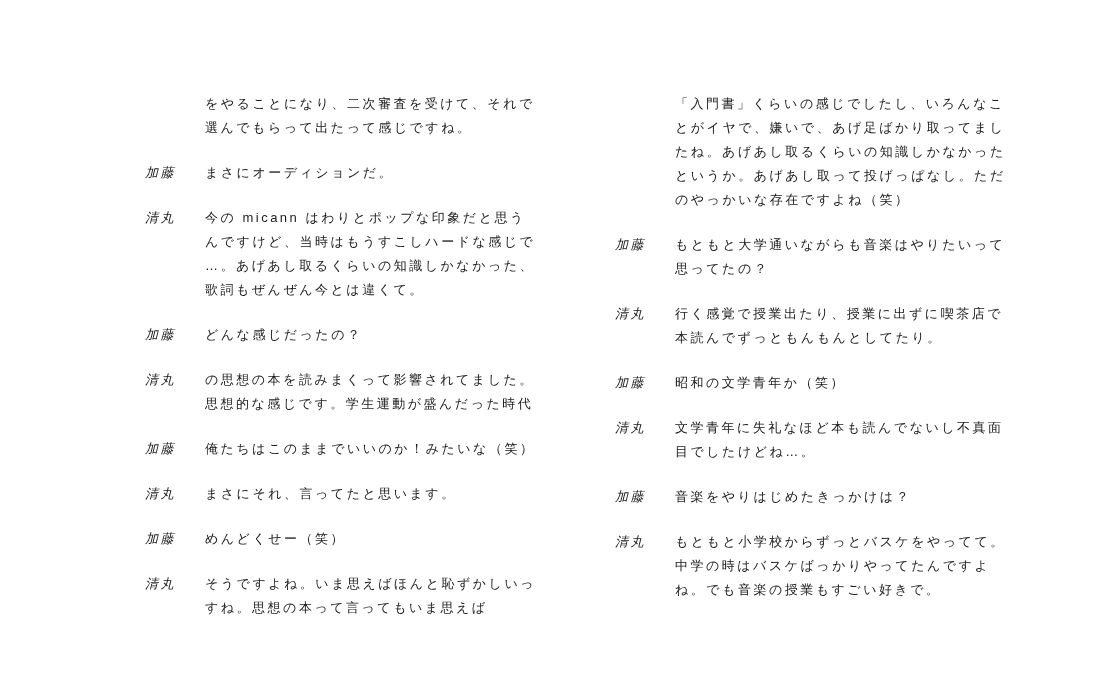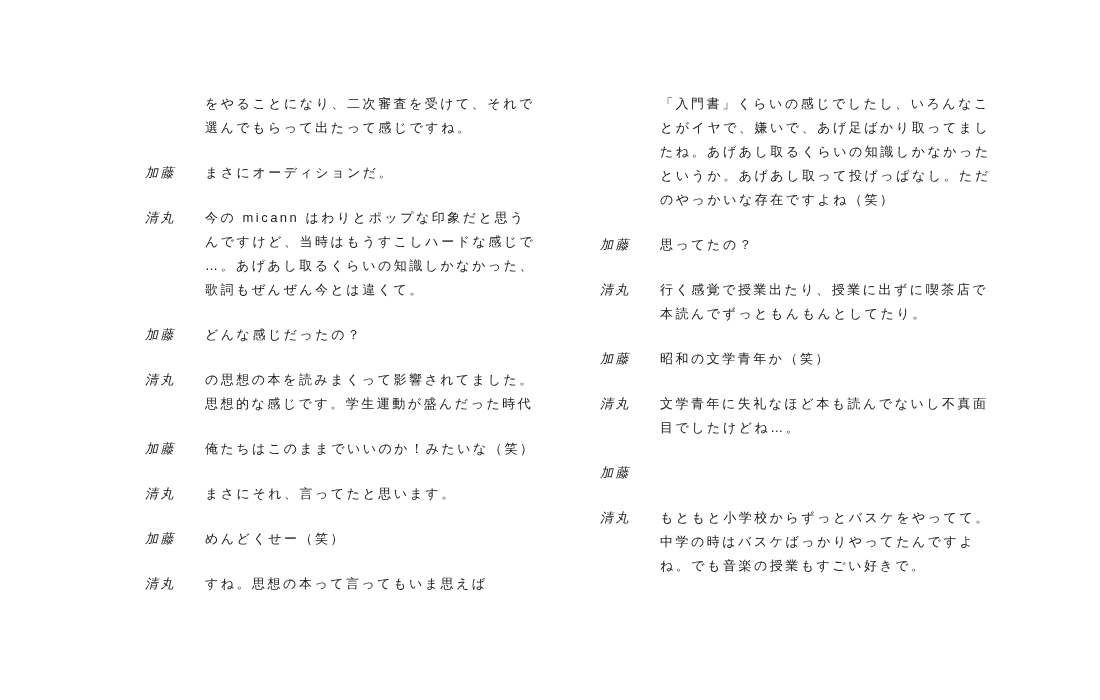--- a/index.html
+++ b/index.html
@@ -24,21 +24,21 @@
   }
   .columns {
     display: flex;
     padding-top: 92px;
   }
   .column {
     width: 455px;
     flex: 0 0 auto;
   }
   .column.left  { margin-left: 145px; }
-  .column.right { margin-left: 0px; }
+  .column.right { margin-left: 15px; }
   .entry {
     display: flex;
     align-items: flex-start;
     margin-bottom: 21px;
   }
   .speaker {
     flex: 0 0 60px;
     width: 60px;
     white-space: nowrap;
     font-style: italic;
@@ -105,38 +105,40 @@
         </div>
         <div class="entry">
           <div class="speaker">加藤</div>
           <div class="text">
             <div class="line">めんどくせー（笑）</div>
           </div>
         </div>
         <div class="entry">
           <div class="speaker">清丸</div>
           <div class="text">
+            <div class="line">そうですよね。いま思えばほんと恥ずかしいっ</div>
             <div class="line">すね。思想の本って言ってもいま思えば</div>
           </div>
         </div>
       </div>
     <div class="column right">
         <div class="entry">
           <div class="speaker"></div>
           <div class="text">
             <div class="line">「入門書」くらいの感じでしたし、いろんなこ</div>
             <div class="line">とがイヤで、嫌いで、あげ足ばかり取ってまし</div>
             <div class="line">たね。あげあし取るくらいの知識しかなかった</div>
             <div class="line">というか。あげあし取って投げっぱなし。ただ</div>
             <div class="line">のやっかいな存在ですよね（笑）</div>
           </div>
         </div>
         <div class="entry">
           <div class="speaker">加藤</div>
           <div class="text">
+            <div class="line">もともと大学通いながらも音楽はやりたいって</div>
             <div class="line">思ってたの？</div>
           </div>
         </div>
         <div class="entry">
           <div class="speaker">清丸</div>
           <div class="text">
             <div class="line">行く感覚で授業出たり、授業に出ずに喫茶店で</div>
             <div class="line">本読んでずっともんもんとしてたり。</div>
           </div>
         </div>
@@ -148,20 +150,23 @@
         </div>
         <div class="entry">
           <div class="speaker">清丸</div>
           <div class="text">
             <div class="line">文学青年に失礼なほど本も読んでないし不真面</div>
             <div class="line">目でしたけどね…。</div>
           </div>
         </div>
         <div class="entry">
           <div class="speaker">加藤</div>
+          <div class="text">
+            <div class="line">音楽をやりはじめたきっかけは？</div>
+          </div>
         </div>
         <div class="entry">
           <div class="speaker">清丸</div>
           <div class="text">
             <div class="line">もともと小学校からずっとバスケをやってて。</div>
             <div class="line">中学の時はバスケばっかりやってたんですよ</div>
             <div class="line">ね。でも音楽の授業もすごい好きで。</div>
           </div>
         </div>
       </div>

